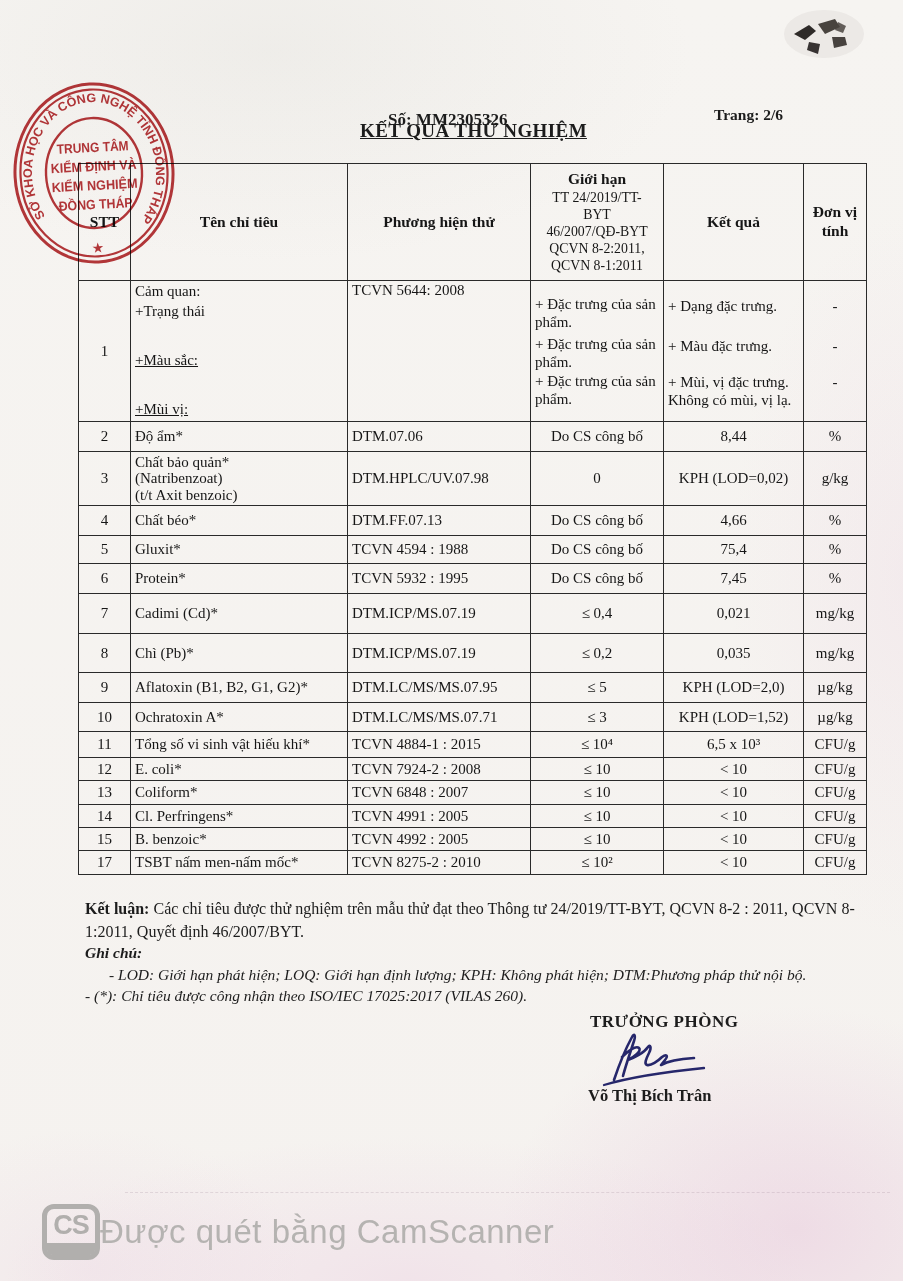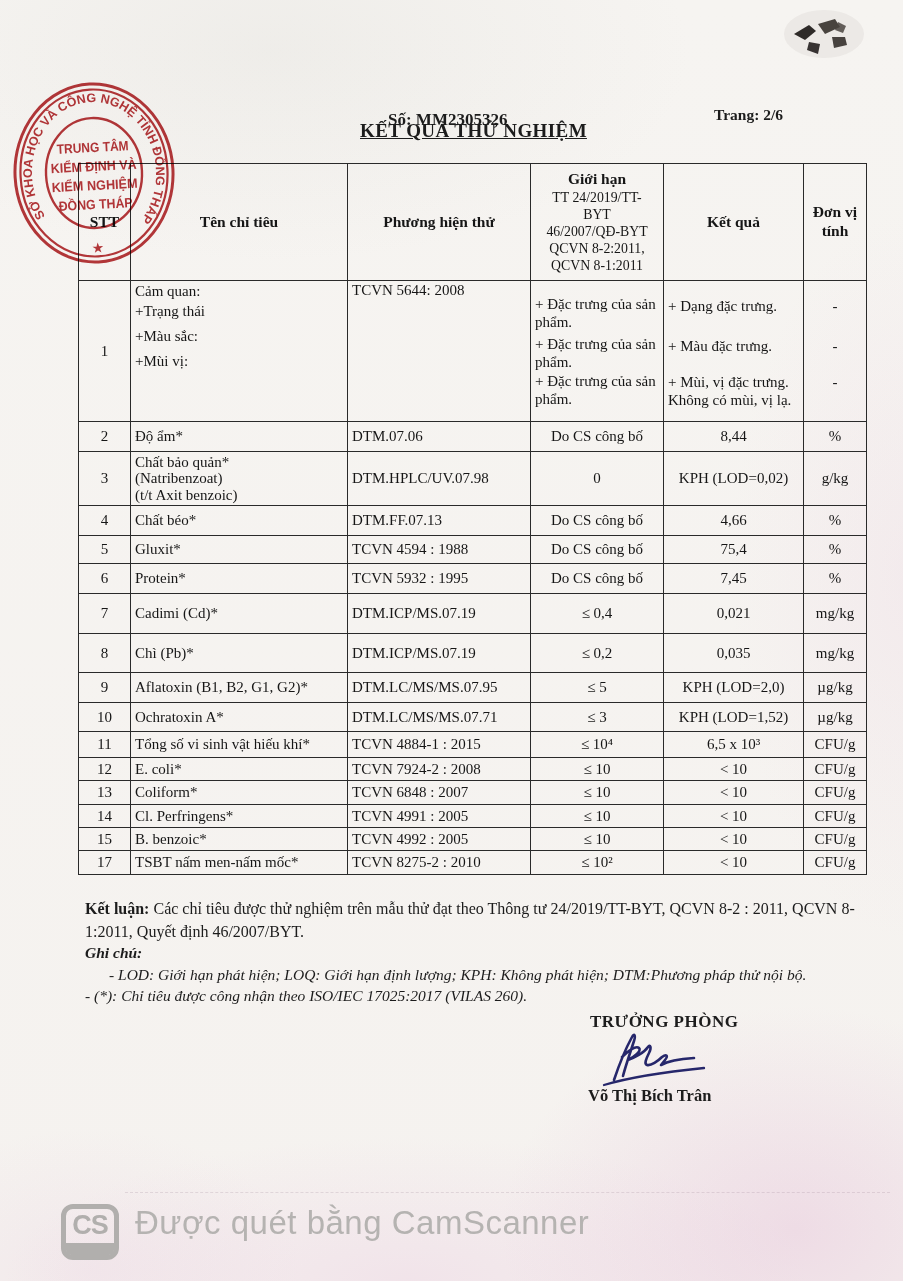--- a/index.html
+++ b/index.html
@@ -34,21 +34,21 @@
   .hdr-limit-title{font-weight:bold;font-size:15.5px;}
   .hdr-limit-lines{font-weight:normal;font-size:13.8px;line-height:1.24;white-space:pre-line;}
   td.c,th.c{text-align:center;}
   td.l{text-align:left;padding-left:7px;}
   td.pre{white-space:pre-line;line-height:1.13;margin-left:24px;}
   tr.hdr{height:117px;}
   tr.row1{height:141px;}
   tr.row1 td{vertical-align:top;}
   .r1-name div{line-height:18px;}
   .r1-gap1{margin-top:2px;}
-  .r1-gap2{margin-top:7px;}
+  .r1-gap2{margin-top:31px;text-decoration:underline;}
   .r1-method{padding-top:60px;}
   .ent{line-height:17.5px;}
   .lim-e1{margin-top:14px;}
   .lim-e2{margin-top:5px;}
   .lim-e3{margin-top:2px;}
   .res-e1{margin-top:16px;}
   .res-e2{margin-top:22px;}
   .res-e3{margin-top:19px;}
   .unit-e1{margin-top:16px;}
   .unit-e2{margin-top:22px;}
@@ -59,21 +59,21 @@
   .conclusion b{font-weight:bold;}
   .notes-label{position:absolute;left:85px;top:944px;font-size:15.5px;font-weight:bold;font-style:italic;}
   .note-1{position:absolute;left:85px;top:966px;width:790px;font-size:15.5px;font-style:italic;margin-left:24px;}
   .note-2{position:absolute;left:85px;top:987px;width:790px;font-size:15.5px;font-style:italic;}
   
   .sig-title{position:absolute;left:590px;top:1012px;font-size:17px;font-weight:bold;letter-spacing:0.5px;}
   .sig-svg{position:absolute;left:592px;top:1028px;}
   .sig-name{position:absolute;left:588px;top:1086px;font-size:16.5px;font-weight:bold;}
   .scan-line{position:absolute;left:125px;top:1192px;width:765px;border-top:1px dashed rgba(120,90,110,0.16);}
   
-  .cs-bar{position:absolute;left:61px;top:1204px;display:flex;align-items:flex-start;gap:16px;z-index:4;}
+  .cs-bar{position:absolute;left:42px;top:1204px;display:flex;align-items:center;gap:0;z-index:4;}
   .cs-logo{position:relative;width:58px;height:56px;border:5px solid #b1afad;border-radius:12px;box-sizing:border-box;}
   .cs-logo-text{position:absolute;top:1px;left:0;right:0;text-align:center;font-family:"Liberation Sans",sans-serif;font-weight:bold;font-size:27px;color:#b1afad;letter-spacing:-1px;}
   .cs-logo-strip{position:absolute;left:0;right:0;bottom:0;height:12px;background:#b1afad;border-radius:0 0 5px 5px;}
   .cs-caption{font-family:"Liberation Sans",sans-serif;font-size:33px;color:#b5b3b1;letter-spacing:0.5px;}
 </style>
 </head>
 <body>
 
 <div class="page">
 

